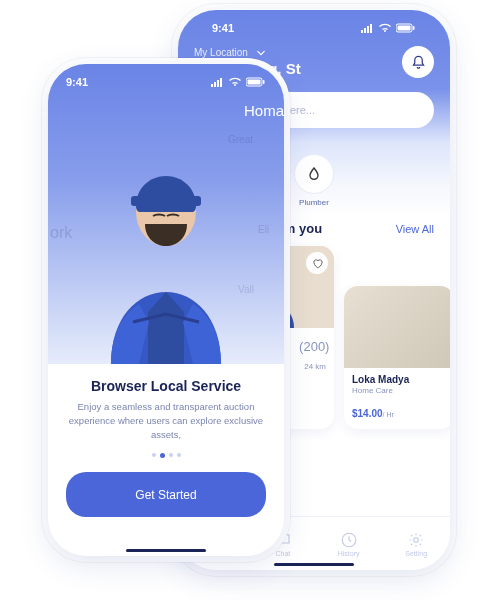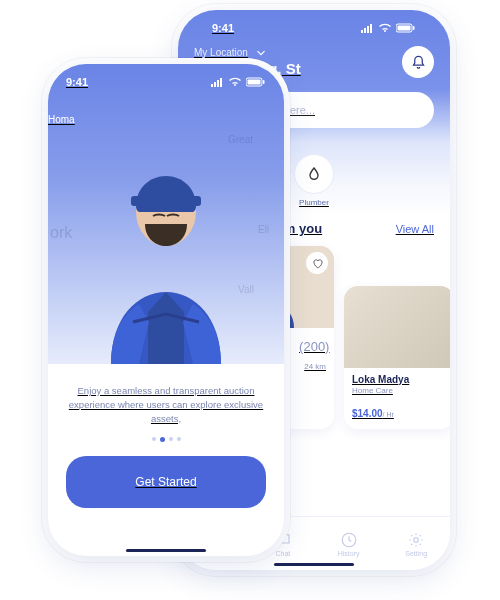--- a/index.html
+++ b/index.html
@@ -4,21 +4,20 @@
 <style>
   * { box-sizing: border-box; margin: 0; padding: 0; font-family: -apple-system, BlinkMacSystemFont, 'Segoe UI', sans-serif; }
   body { width: 500px; height: 600px; background: #fff; position: relative; overflow: hidden; }
 
   .phone {
     position: absolute;
     border-radius: 38px;
     background: #fff;
     box-shadow: 0 8px 30px rgba(60,80,160,0.15), 0 0 0 6px #fff, 0 0 0 7px rgba(0,0,0,0.04);
     overflow: hidden;
-    text-decoration: underline;
   }
   .phone-back { left: 178px; top: 10px; width: 272px; height: 560px; }
   .phone-front { left: 48px; top: 64px; width: 236px; height: 492px; }
 
   .status-bar {
     height: 30px; display: flex; justify-content: space-between; align-items: center;
     padding: 6px 18px 0; font-size: 11px; font-weight: 600; color: #fff;
   }
   .status-icons { display: flex; gap: 4px; align-items: center; }
 
@@ -78,35 +77,35 @@
   }
   .nav-item { display: flex; flex-direction: column; align-items: center; gap: 1px; color: #c3c9e4; font-size: 7px; }
   .nav-item svg { width: 18px; height: 18px; }
   .home-indicator { position: absolute; bottom: 4px; left: 50%; transform: translateX(-50%); width: 80px; height: 3px; background: #1a2456; border-radius: 2px; }
 
   
   .front-top {
     height: 300px; background: linear-gradient(180deg,#6a84e6 0%,#879deb 38%,#e6ecfb 100%);
     position: relative;
   }
-  .brand { text-align: left; font-size: 10px; font-weight: 500; color: #fff; margin-top: 20px; }
+  .brand { text-align: right; font-size: 15px; font-weight: 500; color: #fff; margin-top: 8px; }
   .map-hint { position: absolute; inset: 0; opacity: 0.18; overflow: hidden; }
   .map-hint span { position: absolute; color: #2a3460; font-size: 10px; }
   .person {
     position: absolute; left: 50%; transform: translateX(-50%); bottom: 0;
     width: 170px; height: 210px;
   }
   .front-body { padding: 14px 18px 0; text-align: center; }
   .fb-title { font-size: 14px; font-weight: 700; color: #1a2456; }
   .fb-desc { font-size: 9.5px; line-height: 1.45; color: #7b85b0; margin-top: 6px; }
   .dots { display: flex; gap: 4px; justify-content: center; margin-top: 12px; }
   .dot { width: 4px; height: 4px; border-radius: 50%; background: #c9d2f0; }
   .dot.active { background: #4a66d8; width: 5px; height: 5px; }
   .cta {
-    margin: 14px 18px 0; height: 52px; background: #4a66d8; border-radius: 20px;
+    margin: 14px 18px 0; height: 45px; background: #4a66d8; border-radius: 20px;
     color: #fff; font-size: 12px; font-weight: 500; display: flex; align-items: center; justify-content: center;
   }
   
   .worker-fig { position:absolute; inset:0; }
 </style>
 </head>
 <body>
 
 <div class="phone phone-back">
   <div class="back-header">
@@ -295,20 +294,21 @@
       <path d="M64 70c0 14 10 22 21 22s21-8 21-22" fill="#3b2e25"></path>
       <path d="M72 62c3-2 9-2 12 0M86 62c3-2 9-2 12 0" stroke="#3b2e25" stroke-width="2" fill="none"></path>
       <path d="M30 210c0-46 26-72 55-72s55 26 55 72z" fill="#3658c4"></path>
       <path d="M85 138l-18 20v52h36v-52z" fill="#2f4da0"></path>
       <path d="M30 210c0-30 12-50 28-60l10 18-10 42zM140 210c0-30-12-50-28-60l-10 18 10 42z" fill="#3e63d6"></path>
       <path d="M52 168l33-8 33 8" stroke="#2a3f8f" stroke-width="3" fill="none"></path>
     </svg>
   </div>
 
   <div class="front-body">
+    <div class="fb-title">Browser Local Service</div>
     <div class="fb-desc">Enjoy a seamless and transparent auction experience where users can explore exclusive assets,</div>
     <div class="dots">
       <div class="dot"></div>
       <div class="dot active"></div>
       <div class="dot"></div>
       <div class="dot"></div>
     </div>
   </div>
   <div class="cta">
     <span>Get Started</span>

